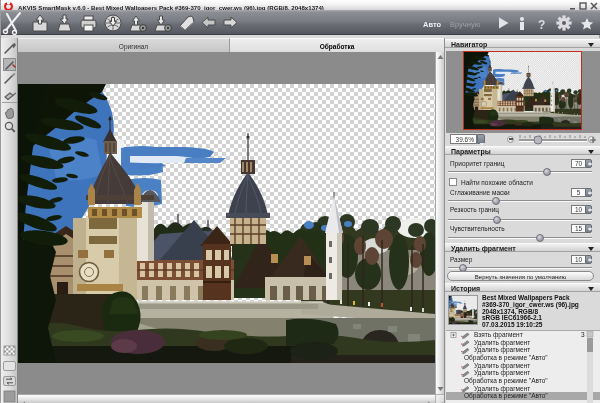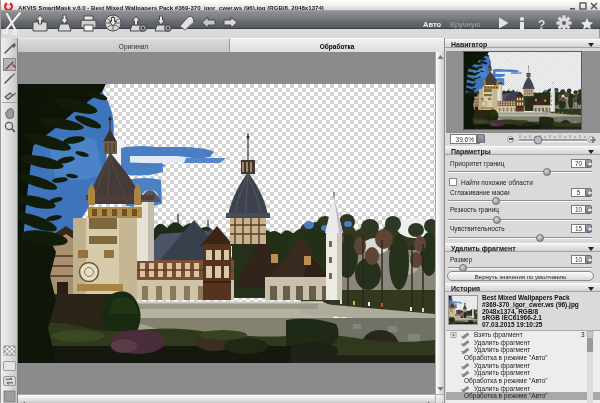--- a/index.html
+++ b/index.html
@@ -2,21 +2,21 @@
 <html><head><meta charset="utf-8">
 <style>
 *{margin:0;padding:0;box-sizing:border-box;}
 html,body{width:600px;height:403px;overflow:hidden;font-family:"Liberation Sans",sans-serif;}
 #win{position:relative;width:600px;height:403px;background:#dadada;border-left:1px solid #9a9a9a;border-right:1px solid #9a9a9a;border-bottom:2px solid #b5b5b5;}
 .abs{position:absolute;}
 
 #title{left:0;top:0;width:600px;height:13px;background:linear-gradient(180deg,#ffffff 0%,#f2f2f2 40%,#dcdcdc 75%,#cfcfcf 100%);border-bottom:1px solid #9a9a9a;}
 #title .txt{position:absolute;left:17px;top:3.5px;font-size:6.1px;font-weight:bold;color:#1c1c1c;white-space:nowrap;letter-spacing:0px;}
 
-#toolbar{left:0;top:10px;width:600px;height:19px;background:linear-gradient(180deg,#a8aaae 0%,#8c8e94 10%,#7b7d85 45%,#6b6d76 60%,#5b5d64 90%,#53555c 100%);border-bottom:1px solid #3e4046;padding-left:43px;}
+#toolbar{left:0;top:10px;width:600px;height:25px;background:linear-gradient(180deg,#a8aaae 0%,#8c8e94 10%,#7b7d85 45%,#6b6d76 60%,#5b5d64 90%,#53555c 100%);border-bottom:1px solid #3e4046;padding-left:43px;}
 
 #lstrip{left:0;top:38px;width:17px;height:365px;background:linear-gradient(90deg,#efefef 0%,#dcdcdc 55%,#c6c6c6 100%);border-right:1px solid #858585;}
 
 #tabs{left:17px;top:38px;width:426px;height:14px;background:#d8d8d8;}
 #tab1{position:absolute;left:0;top:0;width:212px;height:14px;background:linear-gradient(180deg,#dadada,#c6c6c6);border-top:1px solid #ececec;border-right:1px solid #9a9a9a;color:#2e2e2e;font-size:6.5px;text-align:center;line-height:16px;text-indent:20px;}
 #tab2{position:absolute;left:212px;top:0;width:214px;height:14px;background:linear-gradient(180deg,#efefef,#dedede);border-top:1px solid #fafafa;color:#000;font-size:6.5px;font-weight:bold;text-align:center;line-height:16px;}
 
 #canvas{left:17px;top:52px;width:417px;height:342px;background:#8b8b8b;}
 #photo{left:17px;top:84px;width:417px;height:279px;}
 

